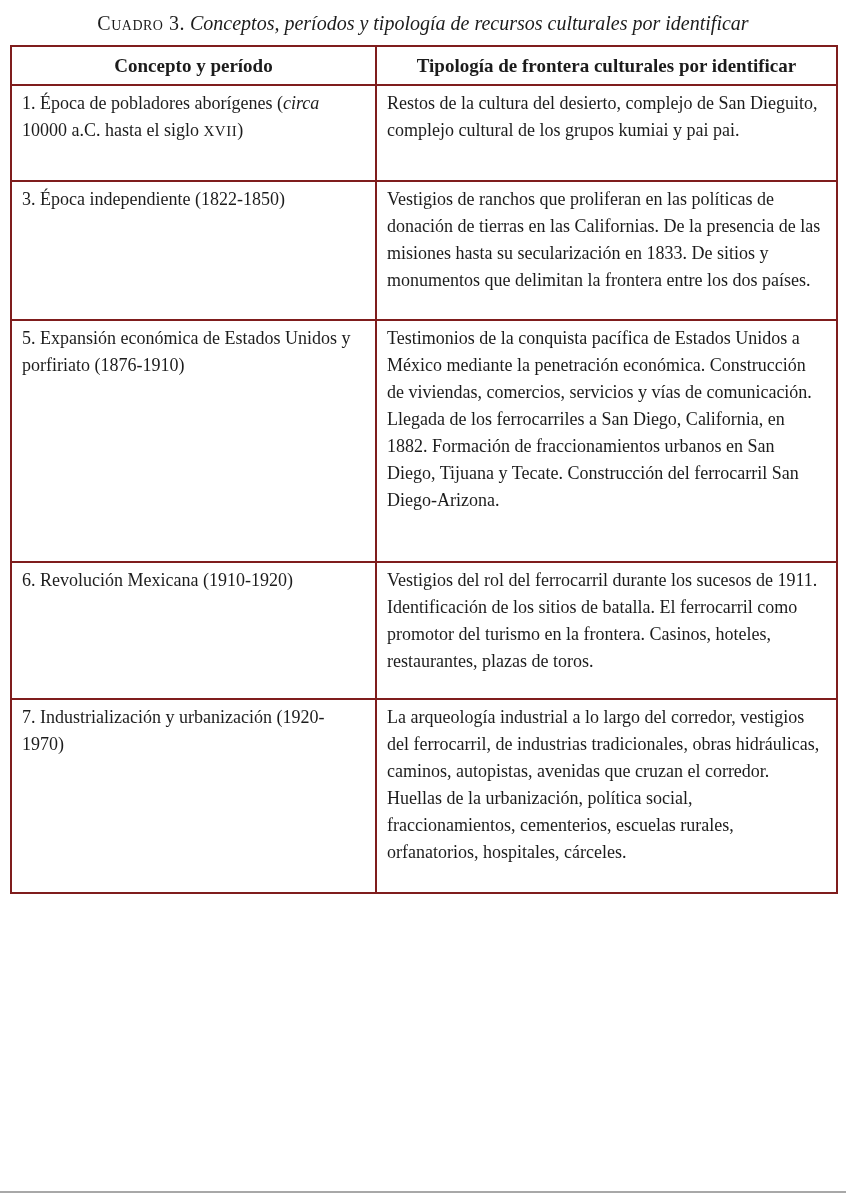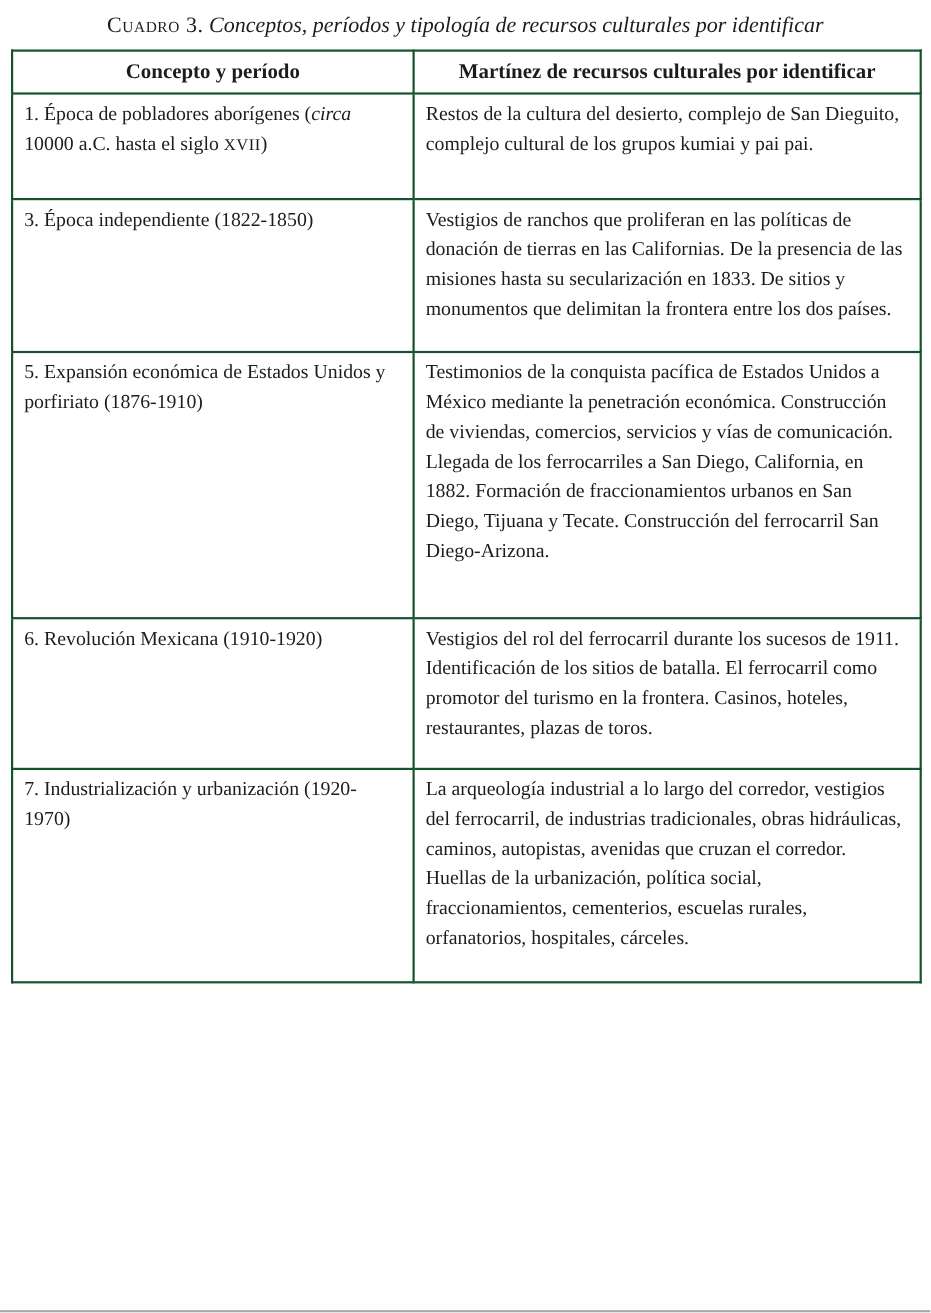--- a/index.html
+++ b/index.html
@@ -37,21 +37,21 @@
   .caption .it {
     font-style: italic;
   }
   table.res-table {
     border-collapse: collapse;
     width: 826px;
     table-layout: fixed;
   }
   table.res-table th,
   table.res-table td {
-    border: 2px solid #14532d;
+    border: 2px solid #7f1d1d;
     vertical-align: top;
     box-sizing: border-box;
   }
   col.c1 { width: 365px; }
   col.c2 { width: 461px; }
   th {
     font-size: 19px;
     font-weight: bold;
     text-align: center;
     padding: 7px 8px 6px 8px;
@@ -104,21 +104,21 @@
   </div>
 
   <table class="res-table">
     <colgroup>
       <col class="c1">
       <col class="c2">
     </colgroup>
     <thead>
       <tr class="hdr">
         <th>Concepto y período</th>
-        <th>Martínez de recursos culturales por identificar</th>
+        <th>Tipología de frontera culturales por identificar</th>
       </tr>
     </thead>
     <tbody>
       <tr class="row-1">
         <td><span>1. Época de pobladores aborígenes (</span><span class="italic">circa</span><span> 10000 a.C. hasta el siglo </span><span class="smallcaps">XVII</span><span>)</span></td>
         <td>Restos de la cultura del desierto, complejo de San Dieguito, complejo cultural de los grupos kumiai y pai pai.</td>
       </tr>
       <tr class="row-3">
         <td>3. Época independiente (1822-1850)</td>
         <td>Vestigios de ranchos que proliferan en las políticas de donación de tierras en las Californias. De la presencia de las misiones hasta su secularización en 1833. De sitios y monumentos que delimitan la frontera entre los dos países.</td>

